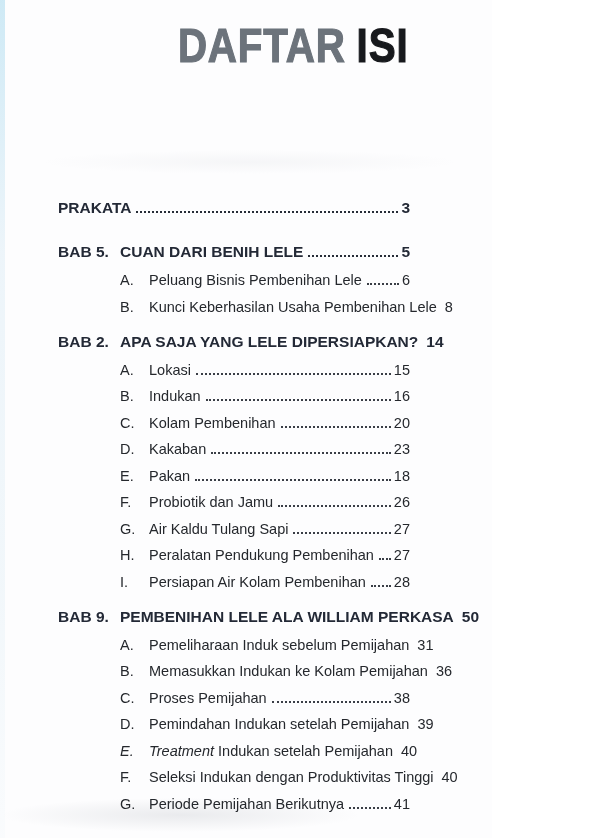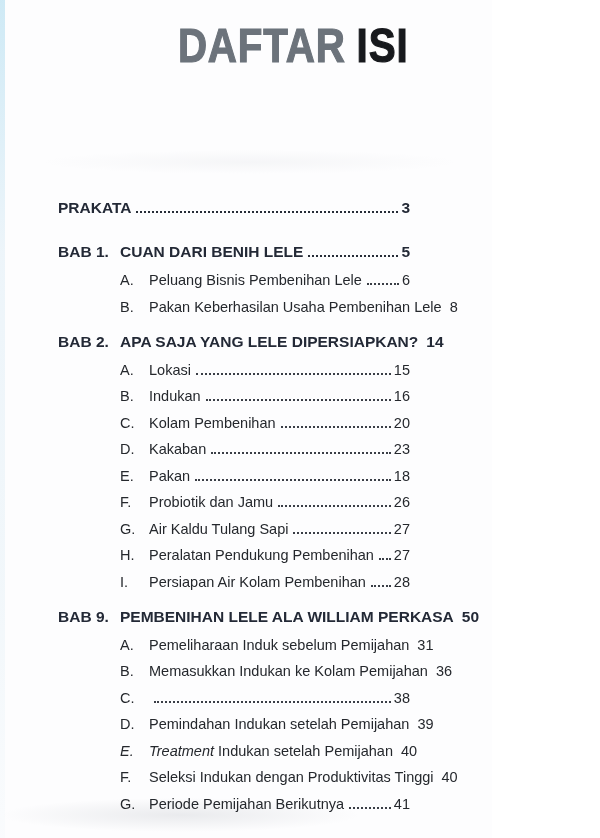--- a/index.html
+++ b/index.html
@@ -101,34 +101,34 @@
 
   <h1 class="title"><span class="title-inner"><span class="t-gray">DAFTAR</span><span class="t-dark">ISI</span></span></h1>
 
   <div class="toc" id="toc">
       <div class="row head front">
         <span class="txt">PRAKATA</span>
         <span class="leader head-leader"></span>
         <span class="pg">3</span>
       </div>
       <div class="row head chapter">
-        <span class="lbl">BAB 1.</span>
+        <span class="lbl">BAB 5.</span>
         <span class="txt">CUAN DARI BENIH LELE</span>
         <span class="leader head-leader"></span>
         <span class="pg">5</span>
       </div>
       <div class="row item">
         <span class="letter">A.</span>
         <span class="txt">Peluang Bisnis Pembenihan Lele</span>
         <span class="leader"></span>
         <span class="pg">6</span>
       </div>
       <div class="row item">
         <span class="letter">B.</span>
-        <span class="txt">Pakan Keberhasilan Usaha Pembenihan Lele</span>
+        <span class="txt">Kunci Keberhasilan Usaha Pembenihan Lele</span>
         <span class="leader"></span>
         <span class="pg">8</span>
       </div>
       <div class="row head chapter">
         <span class="lbl">BAB 2.</span>
         <span class="txt">APA SAJA YANG LELE DIPERSIAPKAN?</span>
         <span class="leader head-leader"></span>
         <span class="pg">14</span>
       </div>
       <div class="row item">
@@ -198,20 +198,21 @@
         <span class="pg">31</span>
       </div>
       <div class="row item">
         <span class="letter">B.</span>
         <span class="txt">Memasukkan Indukan ke Kolam Pemijahan</span>
         <span class="leader"></span>
         <span class="pg">36</span>
       </div>
       <div class="row item">
         <span class="letter">C.</span>
+        <span class="txt">Proses Pemijahan</span>
         <span class="leader"></span>
         <span class="pg">38</span>
       </div>
       <div class="row item">
         <span class="letter">D.</span>
         <span class="txt">Pemindahan Indukan setelah Pemijahan</span>
         <span class="leader"></span>
         <span class="pg">39</span>
       </div>
       <div class="row item">

